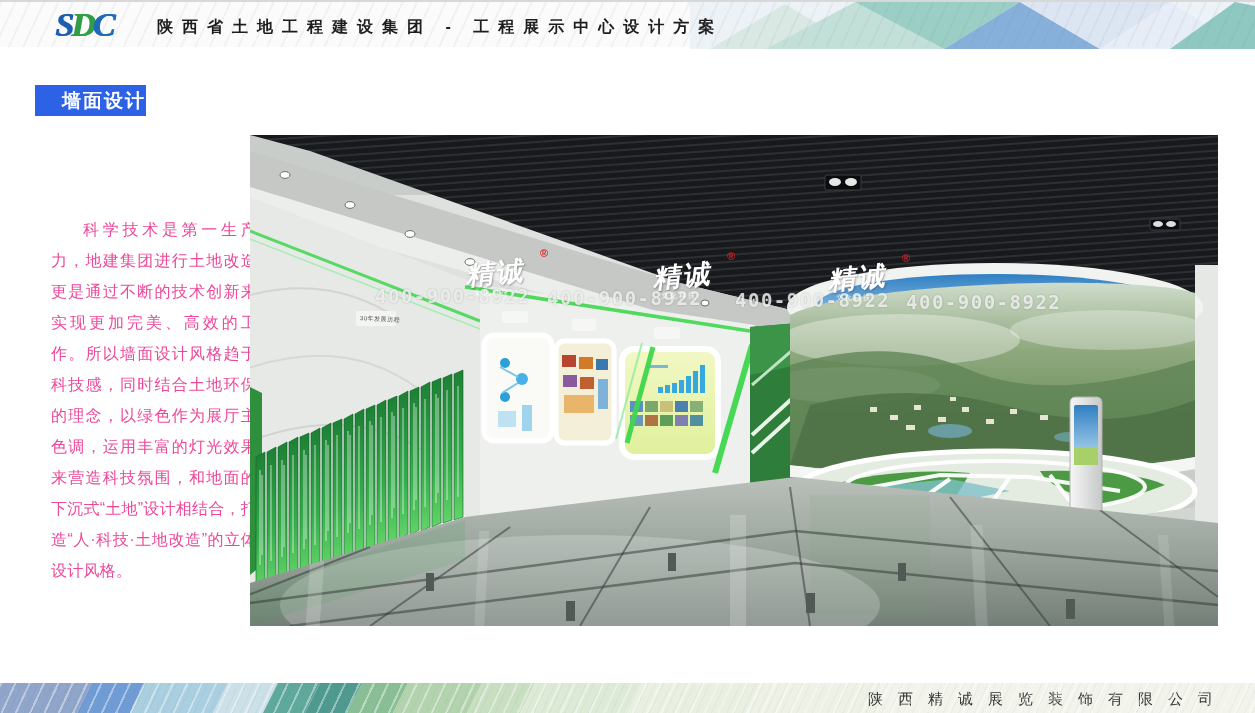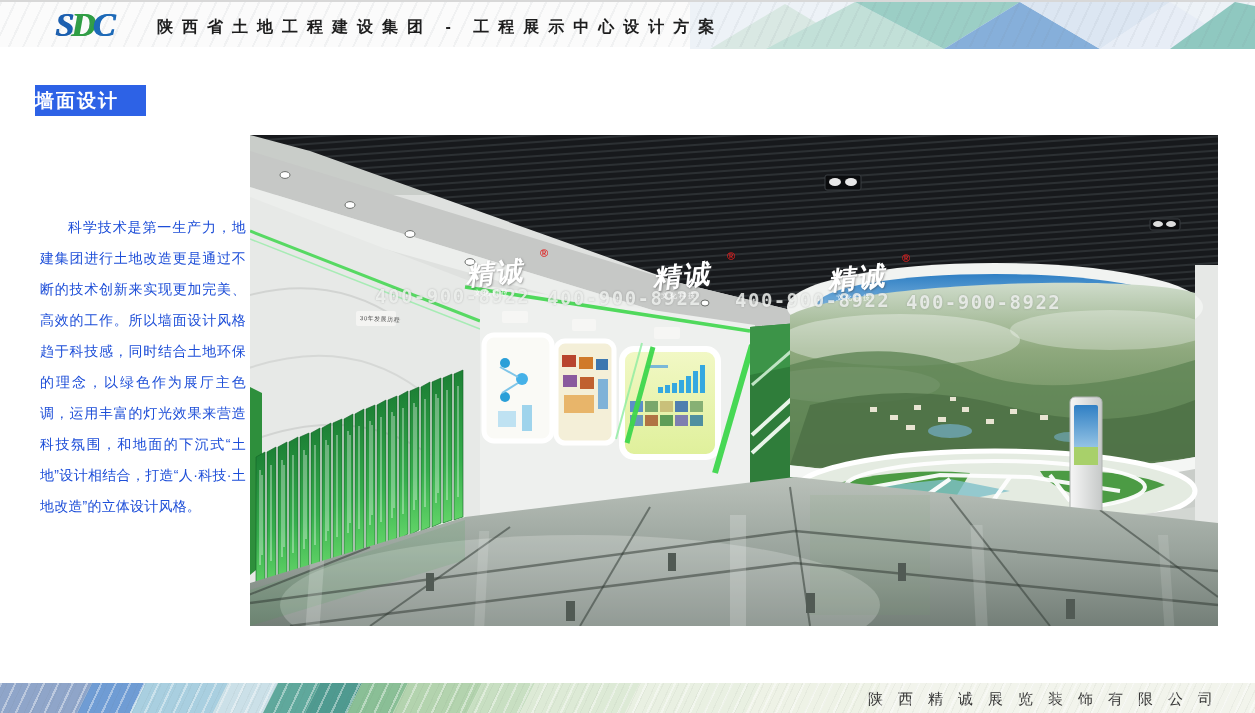--- a/index.html
+++ b/index.html
@@ -24,26 +24,26 @@
   .logo .l-d{color:#2f9e44;text-shadow:1px 0 #2f9e44;}
   .logo .l-c{color:#1d6ab8;text-shadow:1px 0 #1d6ab8;}
   .header-title{
     position:absolute;left:157px;top:0;height:47px;line-height:50px;
     font-size:16px;font-weight:bold;color:#1c1c1c;letter-spacing:9px;white-space:nowrap;
   }
   
   .section-badge{
     position:absolute;left:35px;top:85px;width:111px;height:31px;
     background:#2d62e6;color:#ffffff;font-size:19px;font-weight:bold;
-    text-align:left;line-height:31px;letter-spacing:2px;
+    text-align:right;line-height:31px;letter-spacing:2px;
   }
   
   .intro{
-    position:absolute;left:40px;top:198px;width:206px;
-    font-size:14px;line-height:31px;color:#1d4ed8;
+    position:absolute;left:51px;top:198px;width:206px;
+    font-size:16px;line-height:31px;color:#ec4899;
     text-indent:2em;text-align:justify;letter-spacing:.2px;
   }
   
   .render{position:absolute;left:250px;top:135px;width:968px;height:491px;}
   .render svg{position:absolute;left:0;top:0;}
   .wm-phone{
     position:absolute;font-size:19px;font-weight:bold;color:rgba(244,246,244,.82);
     letter-spacing:1.5px;text-shadow:0 0 2px rgba(80,80,80,.35);white-space:nowrap;
     font-family:"DejaVu Sans Mono","Liberation Mono",monospace;
   }

